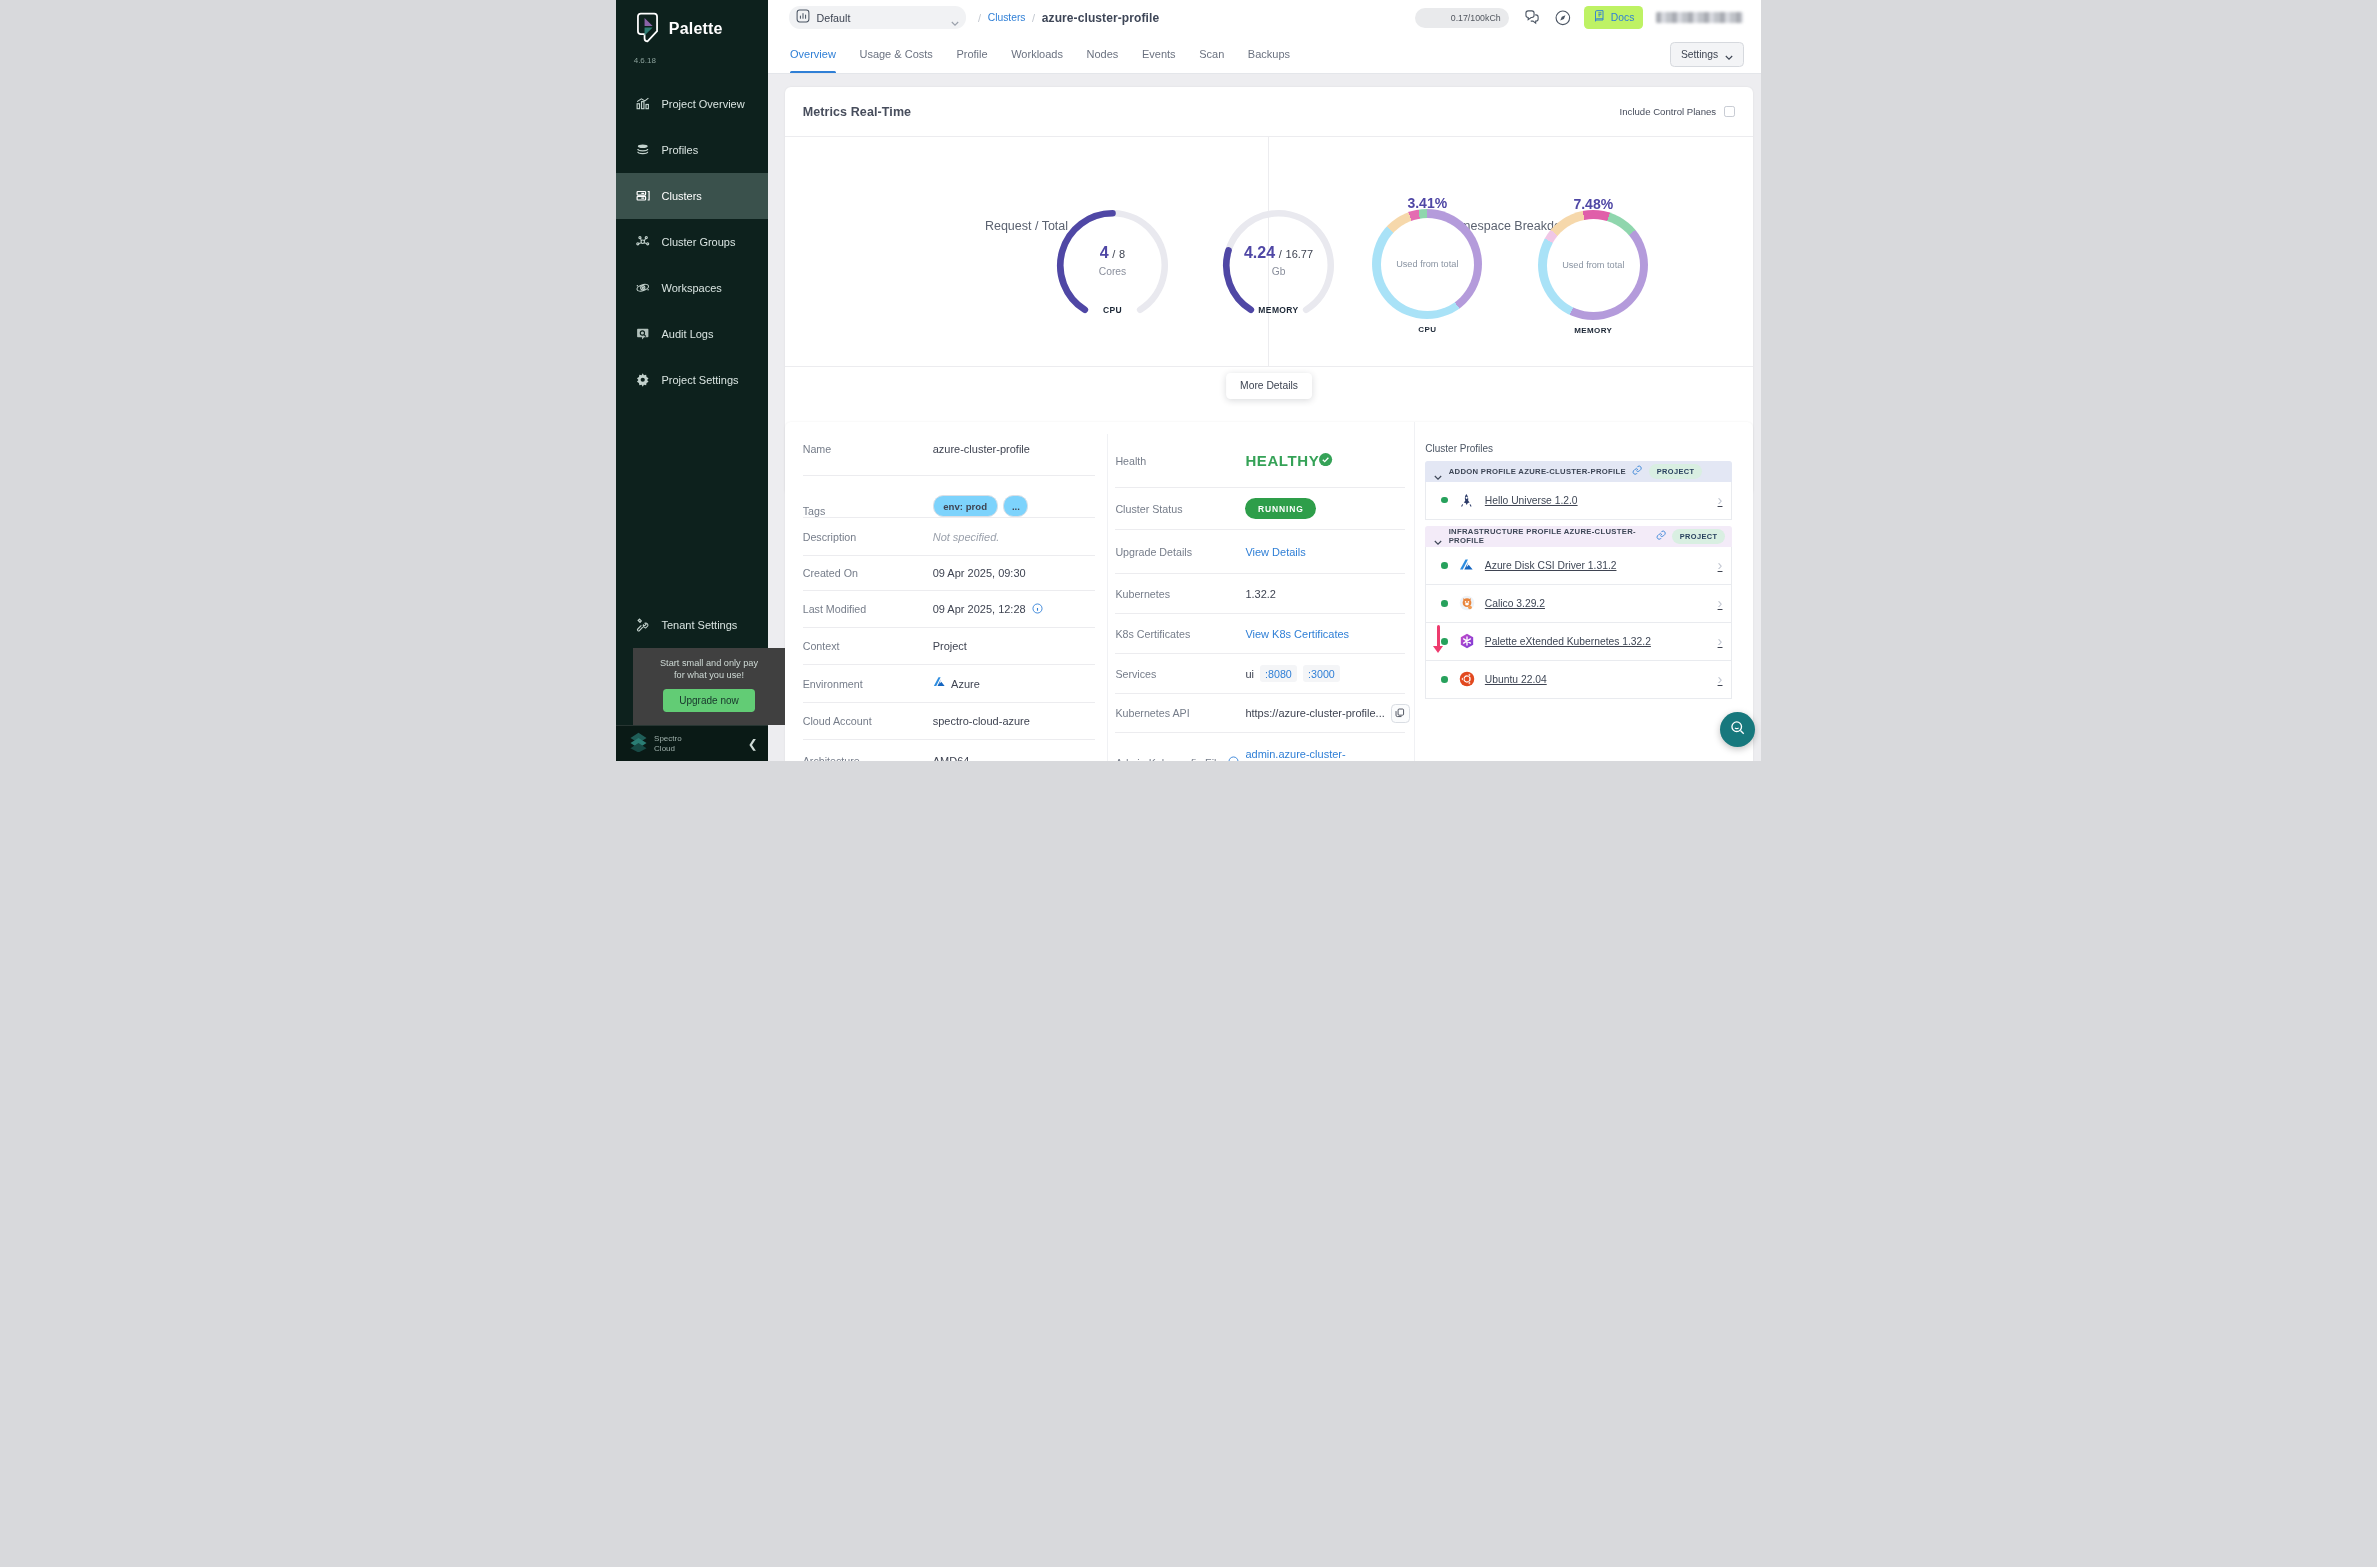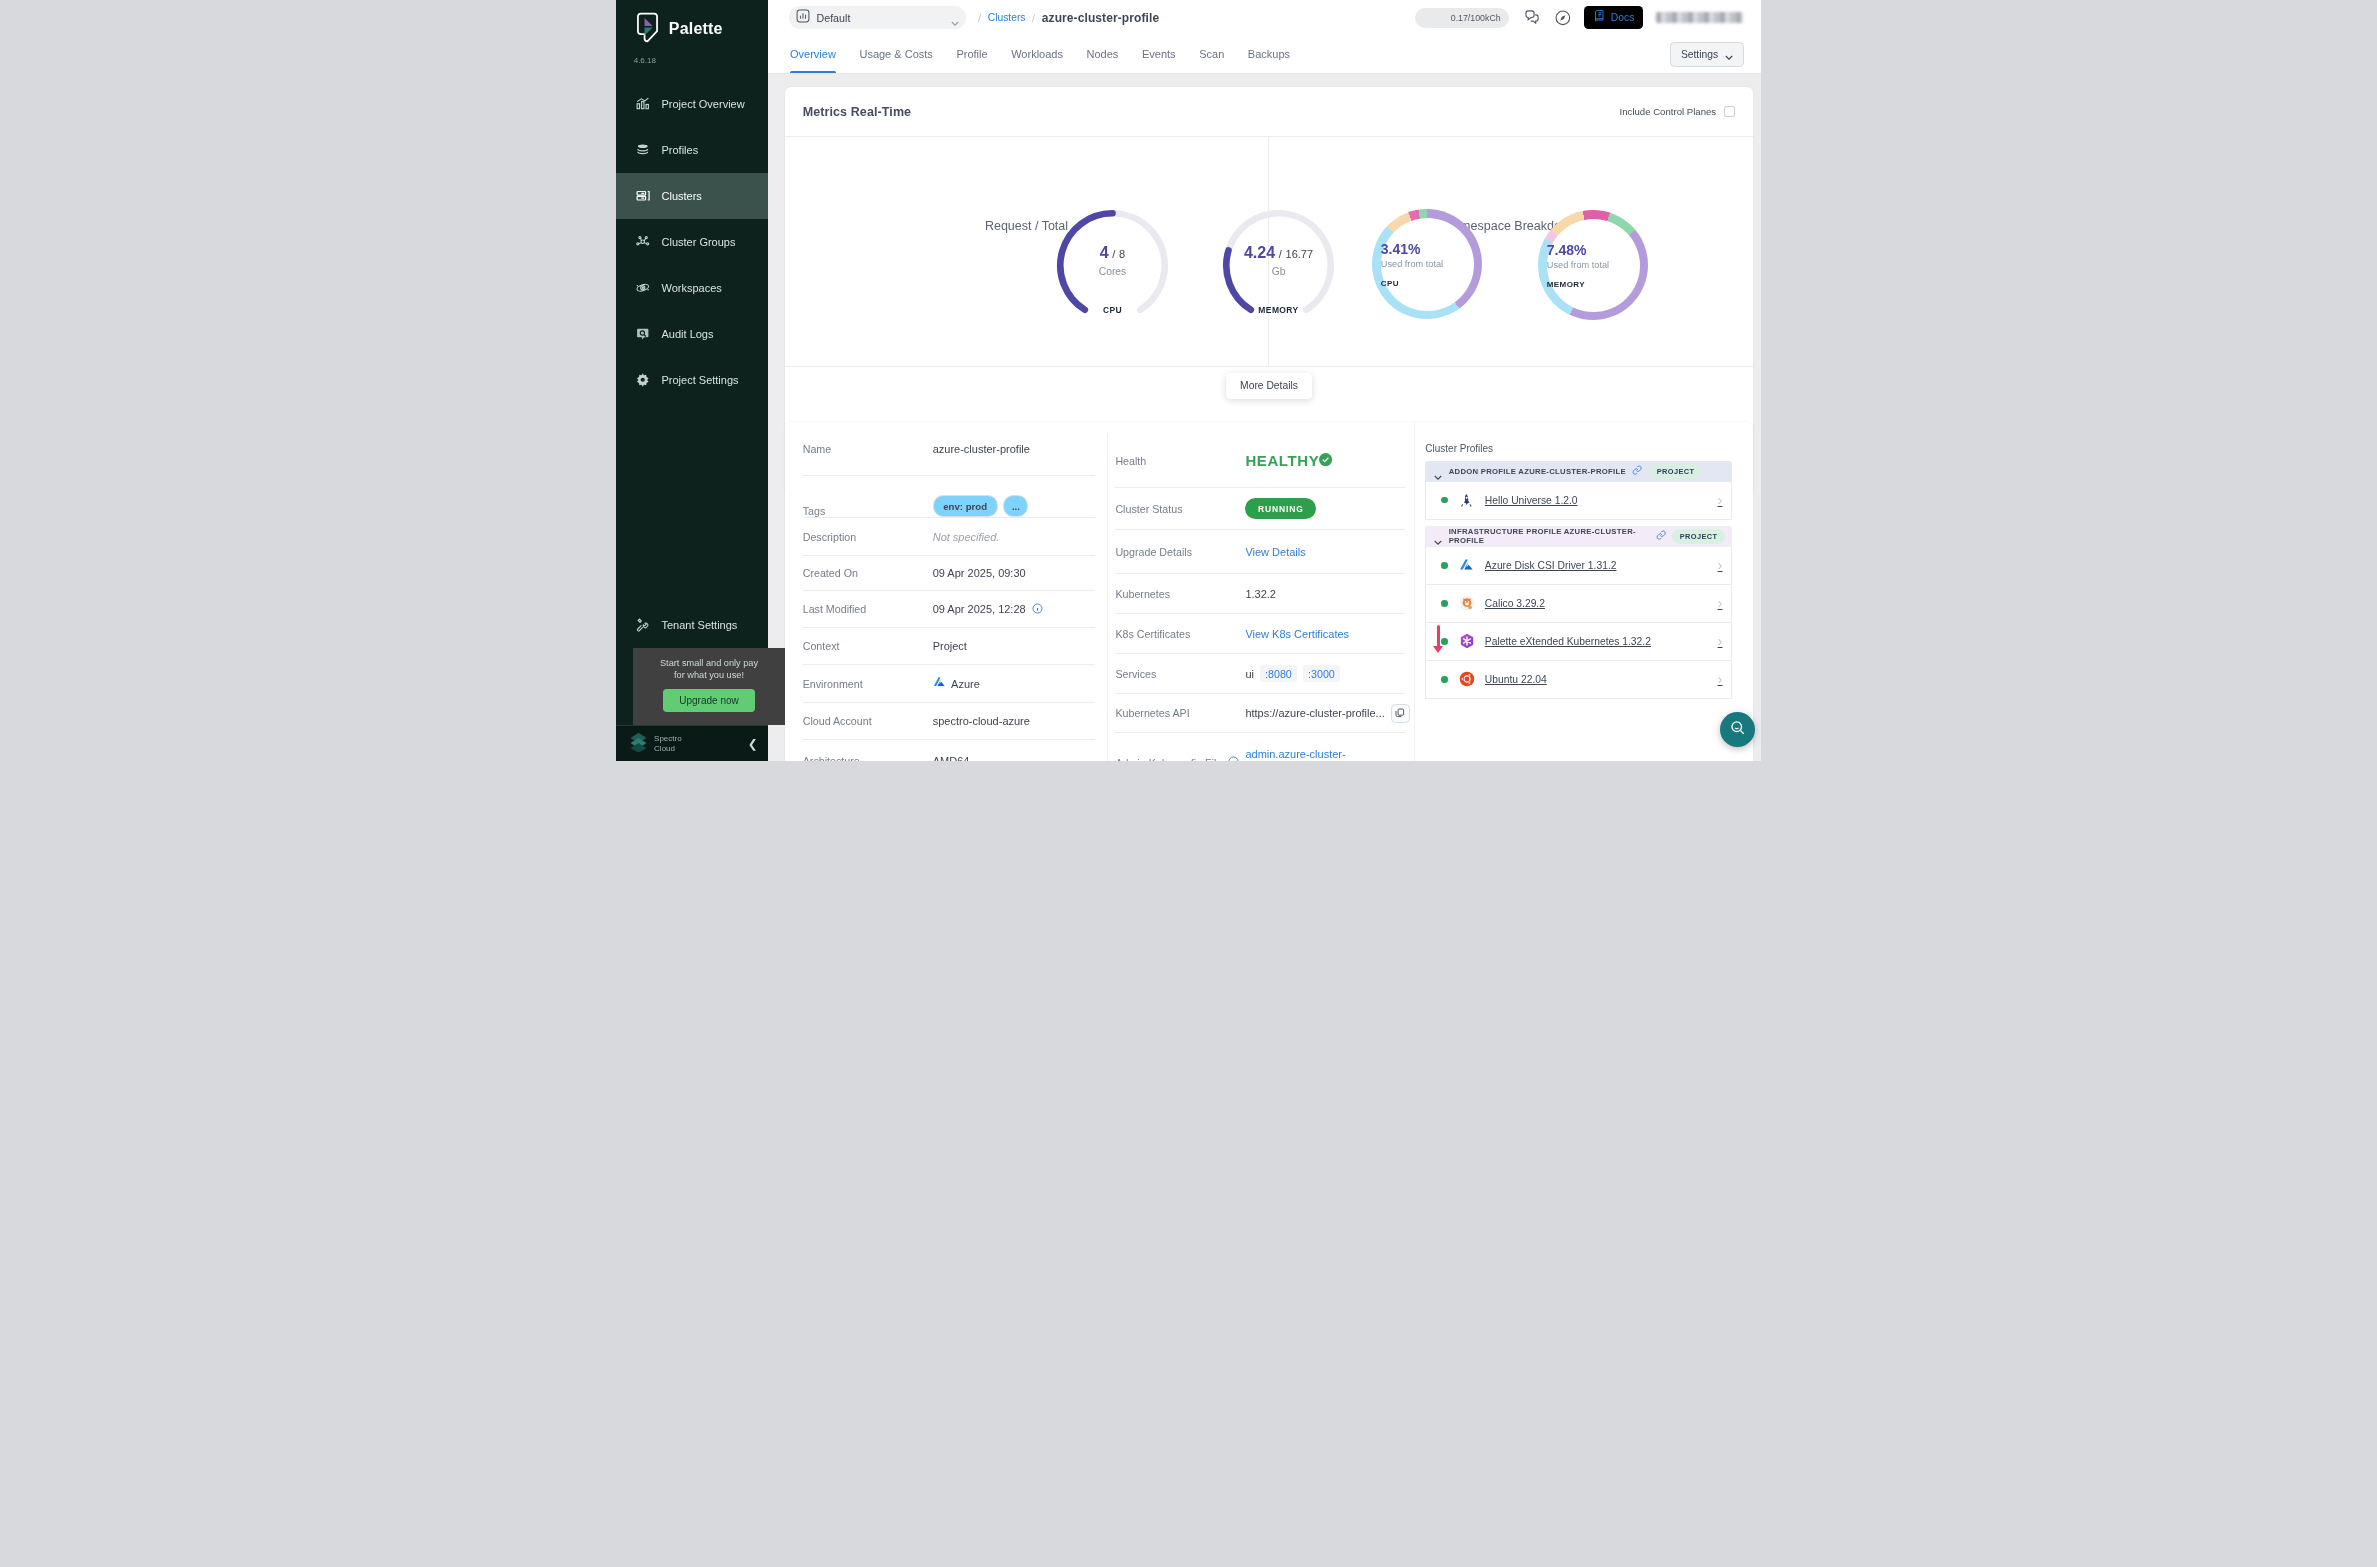--- a/index.html
+++ b/index.html
@@ -31,21 +31,21 @@
                align-items:center;padding:0 7.4px 0 6.6px;cursor:pointer;}
   .proj-select .lbl{font-size:10.7px;color:#3d4452;margin-left:6.6px;flex:1;}
   .crumb{display:flex;align-items:center;margin-left:11.8px;gap:6.6px;}
   .crumb .sep{color:#c3c8d0;font-size:11px;}
   .crumb .root{color:#2f7fd6;font-size:10.3px;cursor:pointer;}
   .page-title{font-size:12px;font-weight:bold;color:#3e4657;letter-spacing:0.1px;}
   .topbar-right{margin-left:auto;display:flex;align-items:center;gap:13.2px;padding-right:17.7px;}
   .usage-pill{width:94px;height:20px;background:#e9eaec;border-radius:10.3px;display:flex;align-items:center;
               justify-content:flex-end;padding-right:8.8px;font-size:8.8px;color:#52575f;}
   .icon-btn{width:17.7px;height:17.7px;color:#4b5563;cursor:pointer;}
-  .docs-btn{height:23.6px;background:#000000;border-radius:4.4px;display:flex;align-items:center;gap:5.2px;
+  .docs-btn{height:23.6px;background:#bef264;border-radius:4.4px;display:flex;align-items:center;gap:5.2px;
             padding:0 8.8px;color:#2f7fd6;font-size:10.3px;cursor:pointer;}
   .user-blur{width:87px;height:11px;border-radius:1.5px;filter:blur(1.5px);
              background:repeating-linear-gradient(90deg,#a8abb2 0 5.2px,#d8dadf 5.2px 9.6px,#bfc2c8 9.6px 16px);}
   
   .tabrow{position:absolute;left:152px;top:35px;width:993px;height:39px;background:#fff;
           border-bottom:0.7px solid #e4e6ea;display:flex;align-items:center;}
   .tabs{display:flex;gap:23.6px;margin-left:22px;height:100%;align-items:center;}
   .tab{font-size:11px;color:#6b7280;cursor:pointer;position:relative;height:100%;display:flex;align-items:center;}
   .tab.active{color:#2f7fd6;}
   .tab.active::after{content:"";position:absolute;left:0;right:0;bottom:0;height:2.2px;background:#2f7fd6;border-radius:1.5px 1.5px 0 0;}
@@ -68,21 +68,21 @@
   .gauge-text{position:absolute;inset:0;display:flex;flex-direction:column;align-items:center;justify-content:center;padding-bottom:10.3px;}
   .gauge-vrow{display:flex;align-items:baseline;gap:3.7px;}
   .gauge-val{font-size:16px;font-weight:bold;color:#4f47a5;}
   .gauge-sep{font-size:11px;color:#3f4452;}
   .gauge-total{font-size:11px;color:#3f4452;}
   .gauge-unit{font-size:10.3px;color:#8a8f9c;margin-top:4.4px;}
   .gauge-type{position:absolute;left:0;right:0;bottom:13.2px;text-align:center;font-size:8.5px;font-weight:bold;
               color:#1c2736;letter-spacing:0.4px;}
   .donut{position:absolute;width:110px;height:110px;border-radius:50%;}
   .donut-hole{position:absolute;left:8.8px;top:8.8px;width:93px;height:93px;border-radius:50%;background:#fff;
-              display:flex;flex-direction:column;justify-content:center;}
+              display:flex;flex-direction:column;align-items:center;justify-content:center;gap:46px;}
   .donut-pct{font-size:14px;font-weight:bold;color:#4f47a5;}
   .donut-sub{font-size:9.2px;color:#8a94a2;margin-top:2.9px;}
   .donut-type{font-size:8px;font-weight:bold;color:#1c2736;letter-spacing:0.4px;margin-top:9.6px;}
   .metrics-footer{position:relative;height:43px;border-top:0.7px solid #ececef;}
   .more-details{position:absolute;left:50%;top:5.9px;transform:translateX(-50%);background:#fff;border:none;
                 border-radius:4.4px;box-shadow:0 1.5px 7.4px rgba(16,24,40,.16);padding:7.4px 14px;font-size:10.3px;
                 color:#3d4452;cursor:pointer;font-family:inherit;}
   
   .details-card{left:169px;top:422px;width:968px;height:383px;border-radius:5.9px 5.9px 0 0;}
   .col{position:absolute;top:0;bottom:0;}

